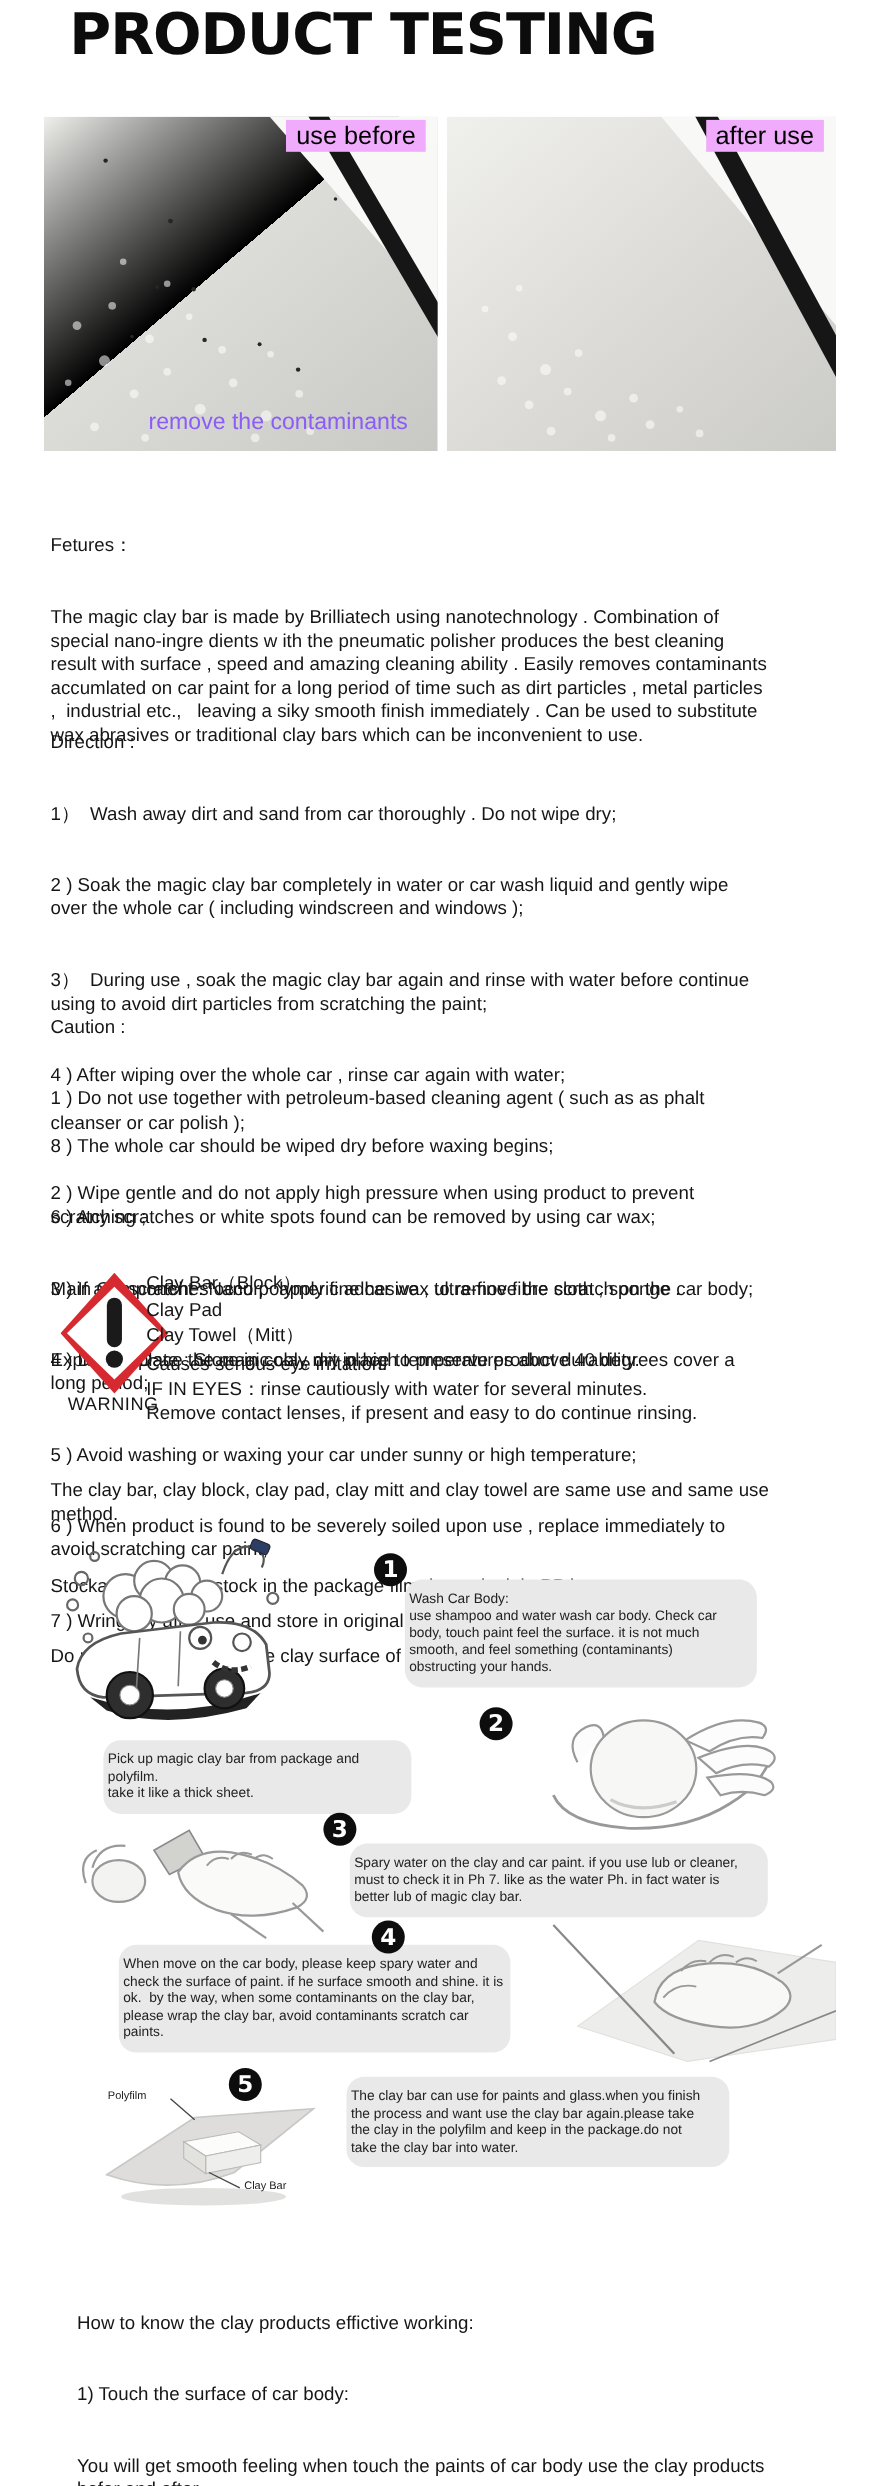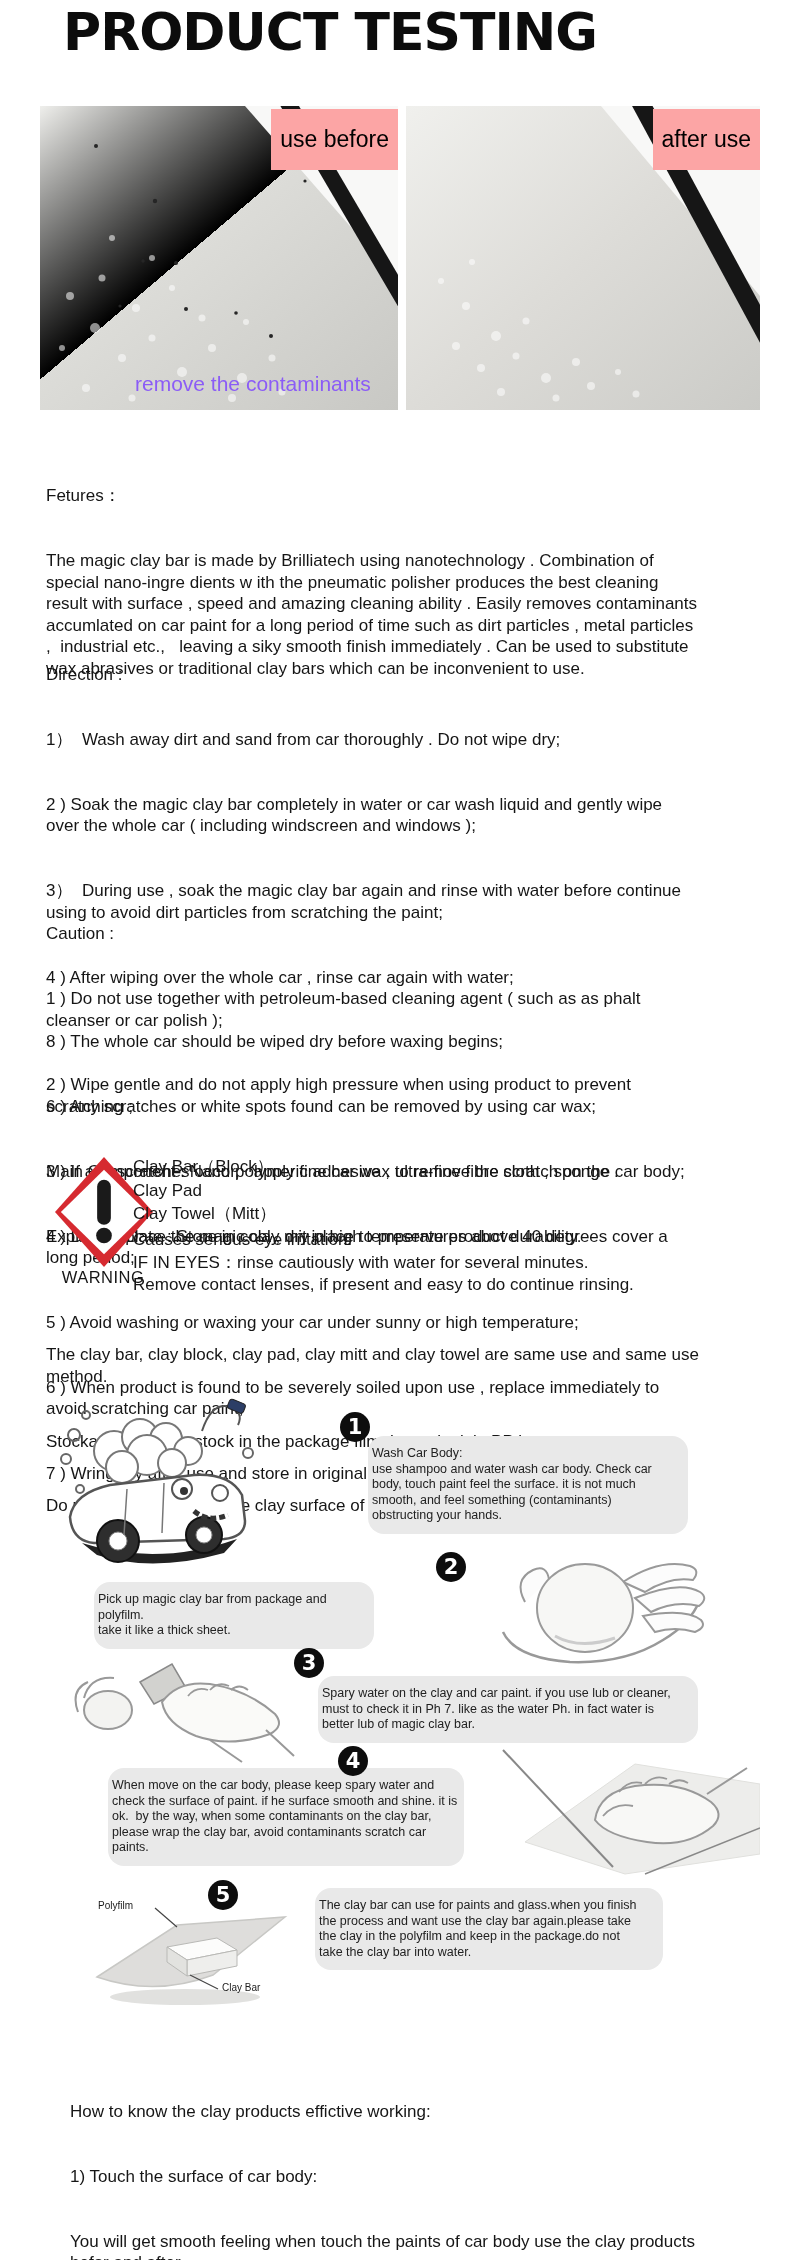--- a/index.html
+++ b/index.html
@@ -4,22 +4,22 @@
 <style>
   html,body{margin:0;padding:0;background:#fff;}
   .page{position:relative;width:800px;height:2260px;background:#fff;overflow:hidden;
         font-family:"Liberation Sans",sans-serif;color:#161616;}
   .abs{position:absolute;}
   .title{margin:0;position:absolute;top:2px;left:0;width:660px;text-align:center;
          font-family:"DejaVu Sans",sans-serif;font-weight:bold;font-size:52px;
          letter-spacing:-1px;color:#0c0c0c;}
   .photo{position:absolute;top:106px;height:304px;overflow:hidden;}
   .photo svg{display:block;}
-  .photo-label{position:absolute;top:3px;right:0;background:#fca5a5;color:#000;
-               font-size:23px;line-height:29px;padding:16px 9px;white-space:nowrap;}
+  .photo-label{position:absolute;top:3px;right:11px;background:#f0abfc;color:#000;
+               font-size:23px;line-height:29px;padding:0 9px;white-space:nowrap;}
   .photo-caption{position:absolute;left:95px;top:266px;color:#8b5cf6;font-weight:normal;
                  font-size:21px;white-space:nowrap;letter-spacing:0px;}
   .textsec{position:absolute;left:46px;width:716px;font-size:17px;line-height:21.6px;
            white-space:pre-wrap;color:#151515;}
   .textsec div{white-space:pre-wrap;}
   .warn-products div{line-height:23.5px;}
   .warn-hazard div{line-height:22.5px;}
   .warning-word{position:absolute;left:44px;top:1268px;width:118px;text-align:center;
                 font-size:16.5px;font-weight:normal;letter-spacing:0.5px;}
   .badge{position:absolute;width:30px;height:30px;border-radius:50%;background:#0d0d0d;

